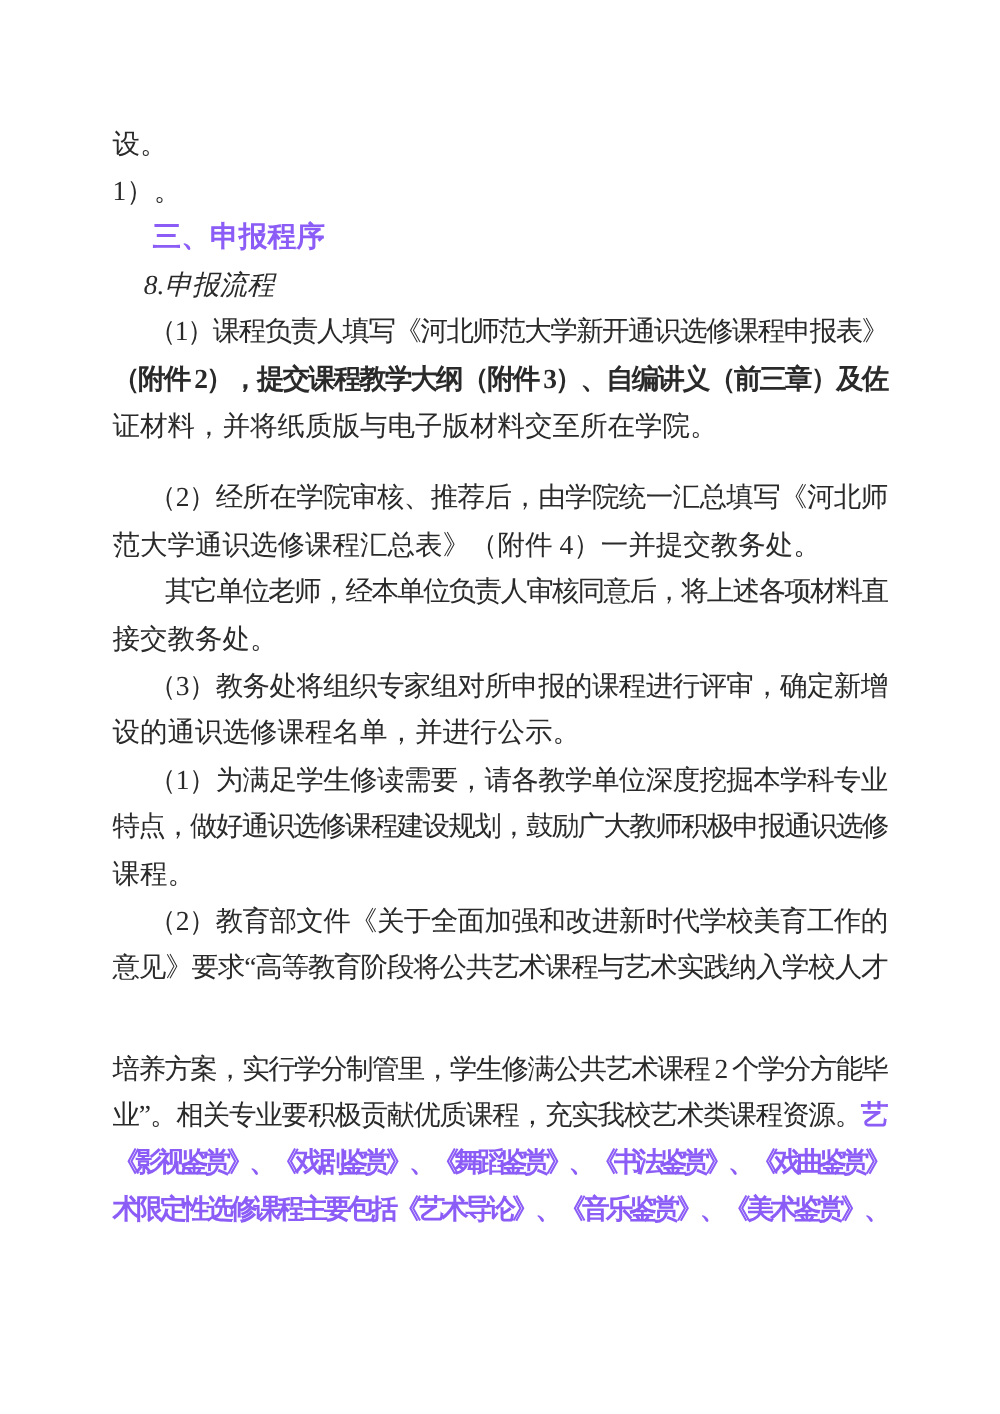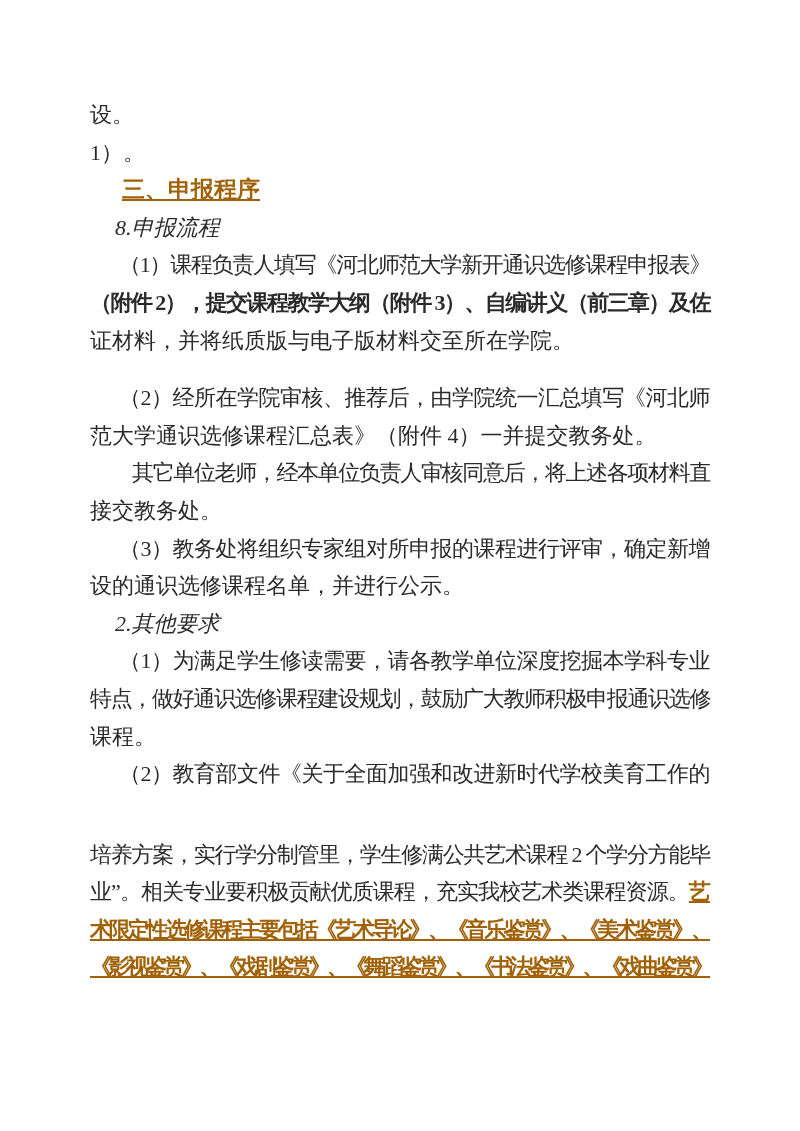--- a/index.html
+++ b/index.html
@@ -42,45 +42,44 @@
     font-weight: 700;
     font-size: 23px;
     color: #1e1e1e;
   }
   .style-h2 {
     font-style: italic;
     font-size: 22px;
   }
   .seg-bold {
     font-weight: 700;
-    color: #a16207;
-    text-decoration: underline;
+    color: #8b5cf6;
   }
 </style>
 </head>
 <body>
 
 <div class="page">
   <div class="text-block">
       <div class="line style-body indent-none"><span class="line-inner"><span>设。</span></span></div>
       <div class="line style-body indent-none"><span class="line-inner"><span>1）。</span></span></div>
       <div class="line style-h1 indent-head"><span class="line-inner"><span class="seg-bold">三、申报程序</span></span></div>
       <div class="line style-h2 indent-sub"><span class="line-inner"><span>8.申报流程</span></span></div>
       <div class="line style-body indent-num fill" style="letter-spacing: -1.24px;"><span class="line-inner"><span>（1）课程负责人填写《河北师范大学新开通识选修课程申报表》</span></span></div>
       <div class="line style-body indent-none fill" style="letter-spacing: -1.55px; font-weight: bold;"><span class="line-inner"><span>（附件 2），提交课程教学大纲（附件 3）、自编讲义（前三章）及佐</span></span></div>
       <div class="line style-body indent-none"><span class="line-inner"><span>证材料，并将纸质版与电子版材料交至所在学院。</span></span></div>
       <div class="line style-body indent-num fill" style="letter-spacing: -0.5px; margin-top: 20px;"><span class="line-inner"><span>（2）经所在学院审核、推荐后，由学院统一汇总填写《河北师</span></span></div>
       <div class="line style-body indent-none"><span class="line-inner"><span>范大学通识选修课程汇总表》（附件 4）一并提交教务处。</span></span></div>
       <div class="line style-body indent-para fill" style="letter-spacing: -1.36px;"><span class="line-inner"><span>其它单位老师，经本单位负责人审核同意后，将上述各项材料直</span></span></div>
       <div class="line style-body indent-none"><span class="line-inner"><span>接交教务处。</span></span></div>
       <div class="line style-body indent-num fill" style="letter-spacing: -0.5px;"><span class="line-inner"><span>（3）教务处将组织专家组对所申报的课程进行评审，确定新增</span></span></div>
       <div class="line style-body indent-none"><span class="line-inner"><span>设的通识选修课程名单，并进行公示。</span></span></div>
-      <div class="line style-h2 indent-sub"><span class="line-inner"><span>2.其他要求</span></span></div>
       <div class="line style-body indent-num fill" style="letter-spacing: -0.5px;"><span class="line-inner"><span>（1）为满足学生修读需要，请各教学单位深度挖掘本学科专业</span></span></div>
       <div class="line style-body indent-none fill" style="letter-spacing: -1.33px;"><span class="line-inner"><span>特点，做好通识选修课程建设规划，鼓励广大教师积极申报通识选修</span></span></div>
       <div class="line style-body indent-none"><span class="line-inner"><span>课程。</span></span></div>
       <div class="line style-body indent-num fill" style="letter-spacing: -0.5px;"><span class="line-inner"><span>（2）教育部文件《关于全面加强和改进新时代学校美育工作的</span></span></div>
+      <div class="line style-body indent-none fill" style="letter-spacing: -0.93px;"><span class="line-inner"><span>意见》要求“高等教育阶段将公共艺术课程与艺术实践纳入学校人才</span></span></div>
       <div class="line style-body indent-none fill" style="letter-spacing: -1.25px; margin-top: 43px;"><span class="line-inner"><span>培养方案，实行学分制管里，学生修满公共艺术课程 2 个学分方能毕</span></span></div>
       <div class="line style-body indent-none fill" style="letter-spacing: -0.93px;"><span class="line-inner"><span>业”。相关专业要积极贡献优质课程，充实我校艺术类课程资源。</span><span class="seg-bold">艺</span></span></div>
+      <div class="line style-body indent-none fill" style="letter-spacing: -3.76px;"><span class="line-inner"><span class="seg-bold">《影视鉴赏》、《戏剧鉴赏》、《舞蹈鉴赏》、《书法鉴赏》、《戏曲鉴赏》</span></span></div>
       <div class="line style-body indent-none fill" style="letter-spacing: -3.21px;"><span class="line-inner"><span class="seg-bold">术限定性选修课程主要包括《艺术导论》、《音乐鉴赏》、《美术鉴赏》、</span></span></div>
-      <div class="line style-body indent-none fill" style="letter-spacing: -3.76px;"><span class="line-inner"><span class="seg-bold">《影视鉴赏》、《戏剧鉴赏》、《舞蹈鉴赏》、《书法鉴赏》、《戏曲鉴赏》</span></span></div>
     </div>
 </div>
 
 </body></html>

